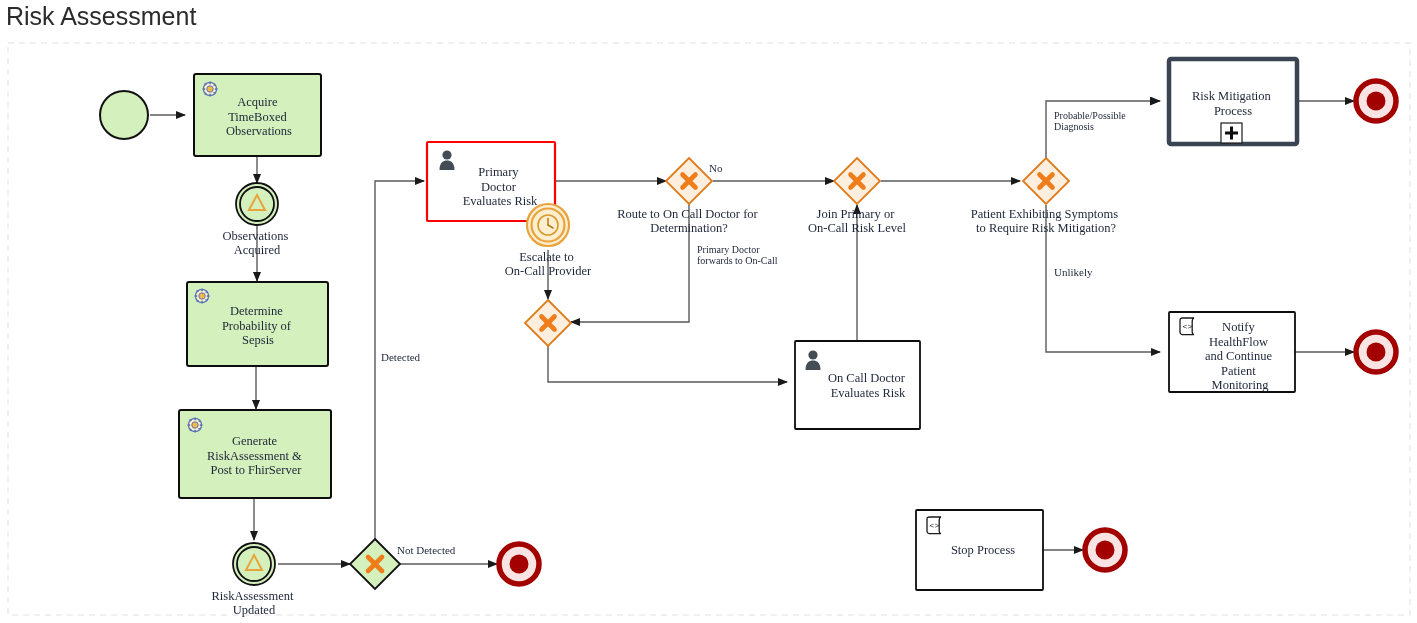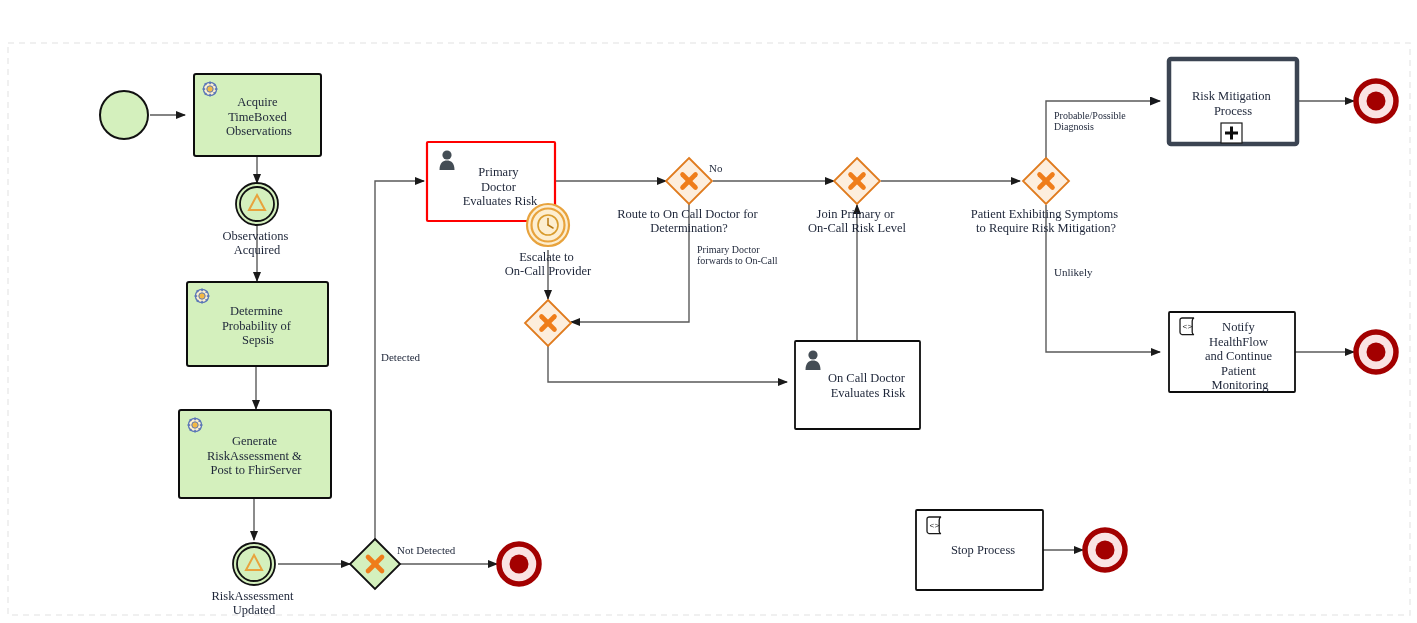--- a/index.html
+++ b/index.html
@@ -53,20 +53,21 @@
   }
   .lbl-flow-small {
     font-size: 10px;
   }
 </style>
 </head>
 <body>
 
 <div id="canvas-root">
 
+  <div id="diagram-title">Risk Assessment</div>
 
   <svg id="bpmn-svg" width="1417" height="623" viewBox="0 0 1417 623" xmlns="http://www.w3.org/2000/svg">
 
     <defs>
       <marker id="arrow" markerWidth="10" markerHeight="8" refX="9" refY="4" orient="auto" markerUnits="userSpaceOnUse">
         <path d="M0,0 L10,4 L0,8 z" fill="#1a1a1a"></path>
       </marker>
       <marker id="arrowdark" markerWidth="11" markerHeight="9" refX="10" refY="4.5" orient="auto" markerUnits="userSpaceOnUse">
         <path d="M0,0 L11,4.5 L0,9 z" fill="#16181c"></path>
       </marker>

